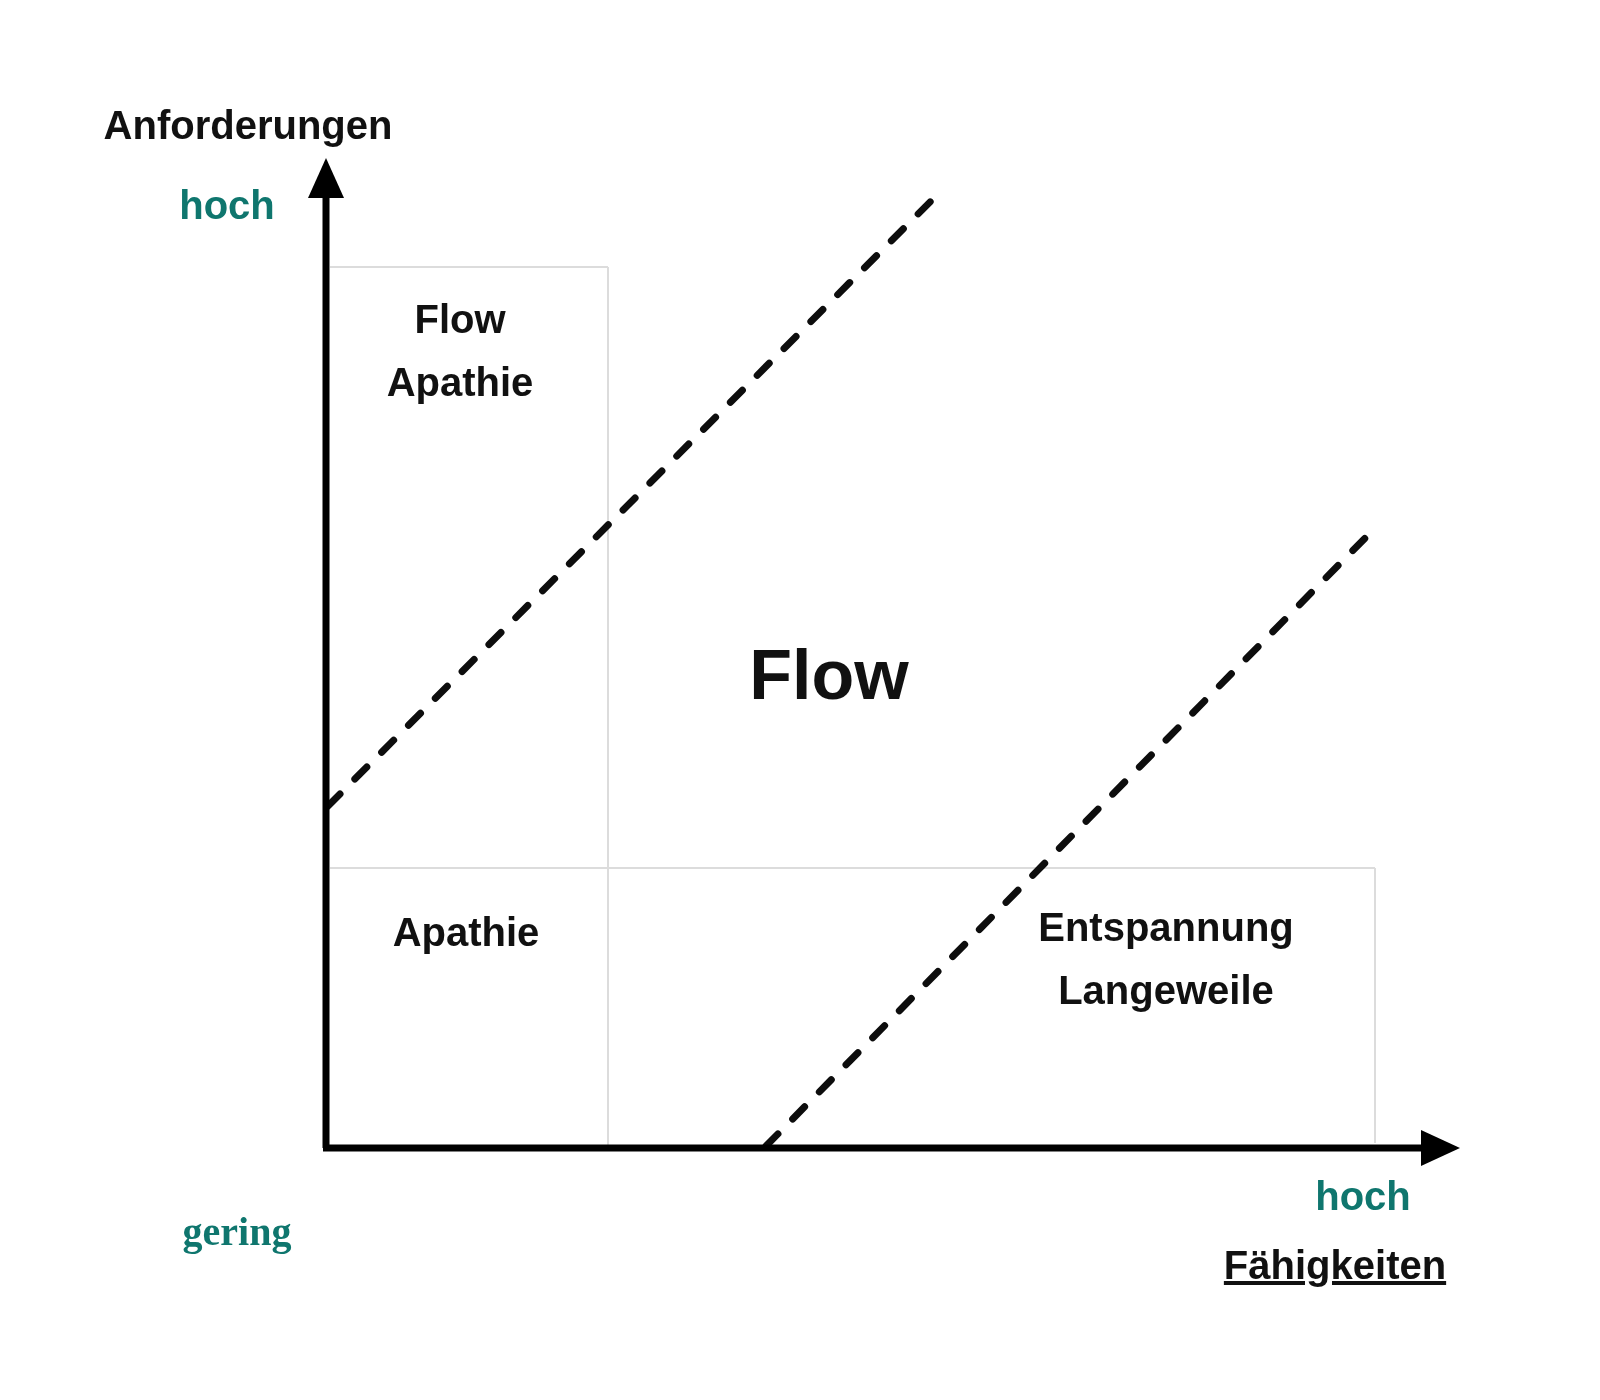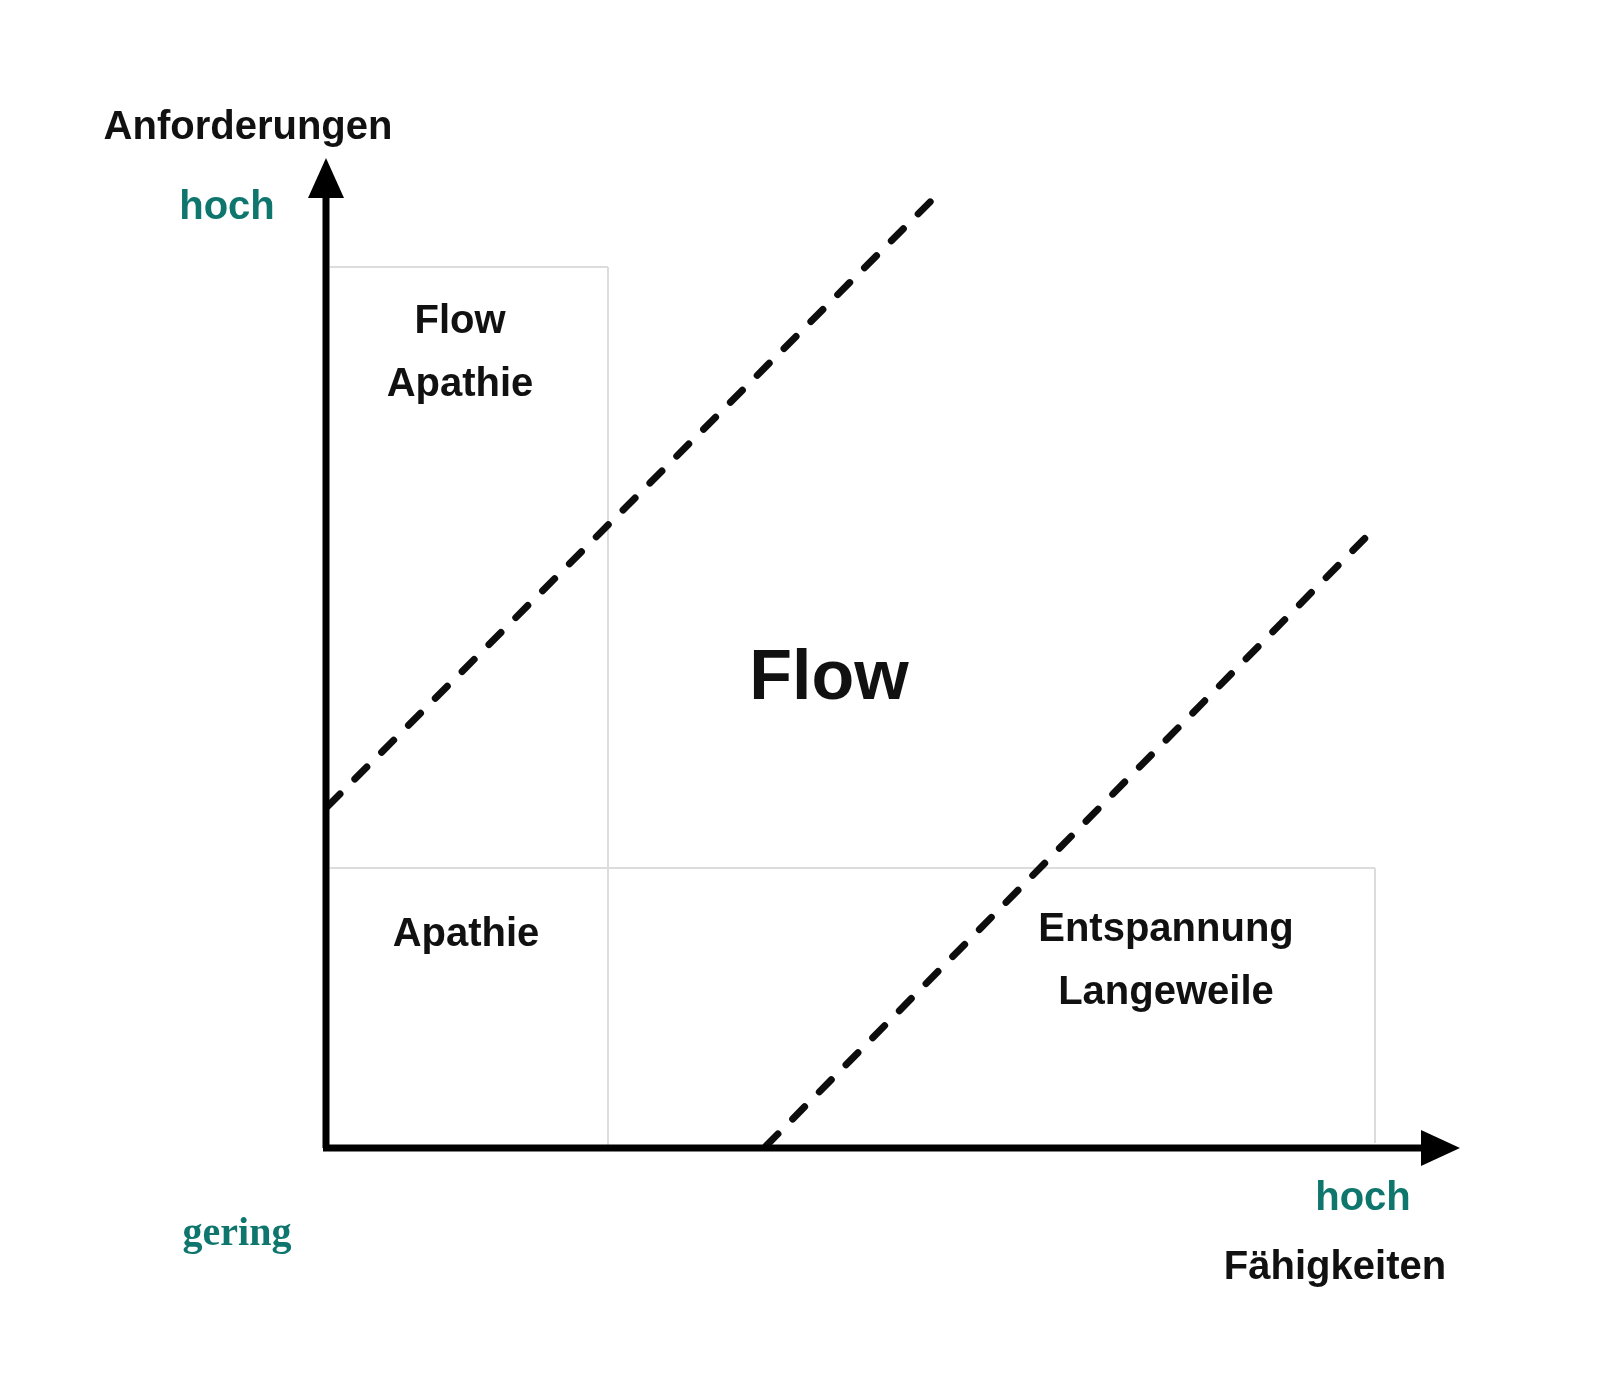--- a/index.html
+++ b/index.html
@@ -41,21 +41,21 @@
   }
   
   .pos-y-title   { left: 248px;  top: 125px;  }
   .pos-y-high    { left: 227px;  top: 205px;  }
   .pos-anxiety   { left: 460px;  top: 351px;  }
   .pos-flow      { left: 829px;  top: 675px; text-align: center;  }
   .pos-apathy    { left: 466px;  top: 932px;  }
   .pos-relax     { left: 1166px; top: 959px;  line-height: 61px; }
   .pos-x-low     { left: 237px;  top: 1232px; font-family: Liberation Serif, serif; }
   .pos-x-high    { left: 1363px; top: 1196px; }
-  .pos-x-title   { left: 1335px; top: 1265px; }
+  .pos-x-title   { left: 1335px; top: 1265px; text-decoration: underline; }
 </style>
 </head>
 <body>
 
 <div class="stage">
 
   <svg width="1600" height="1400" viewBox="0 0 1600 1400">
 
     <g stroke="#dcdcdc" stroke-width="2" fill="none">
       <path d="M330 267 H608"></path>

